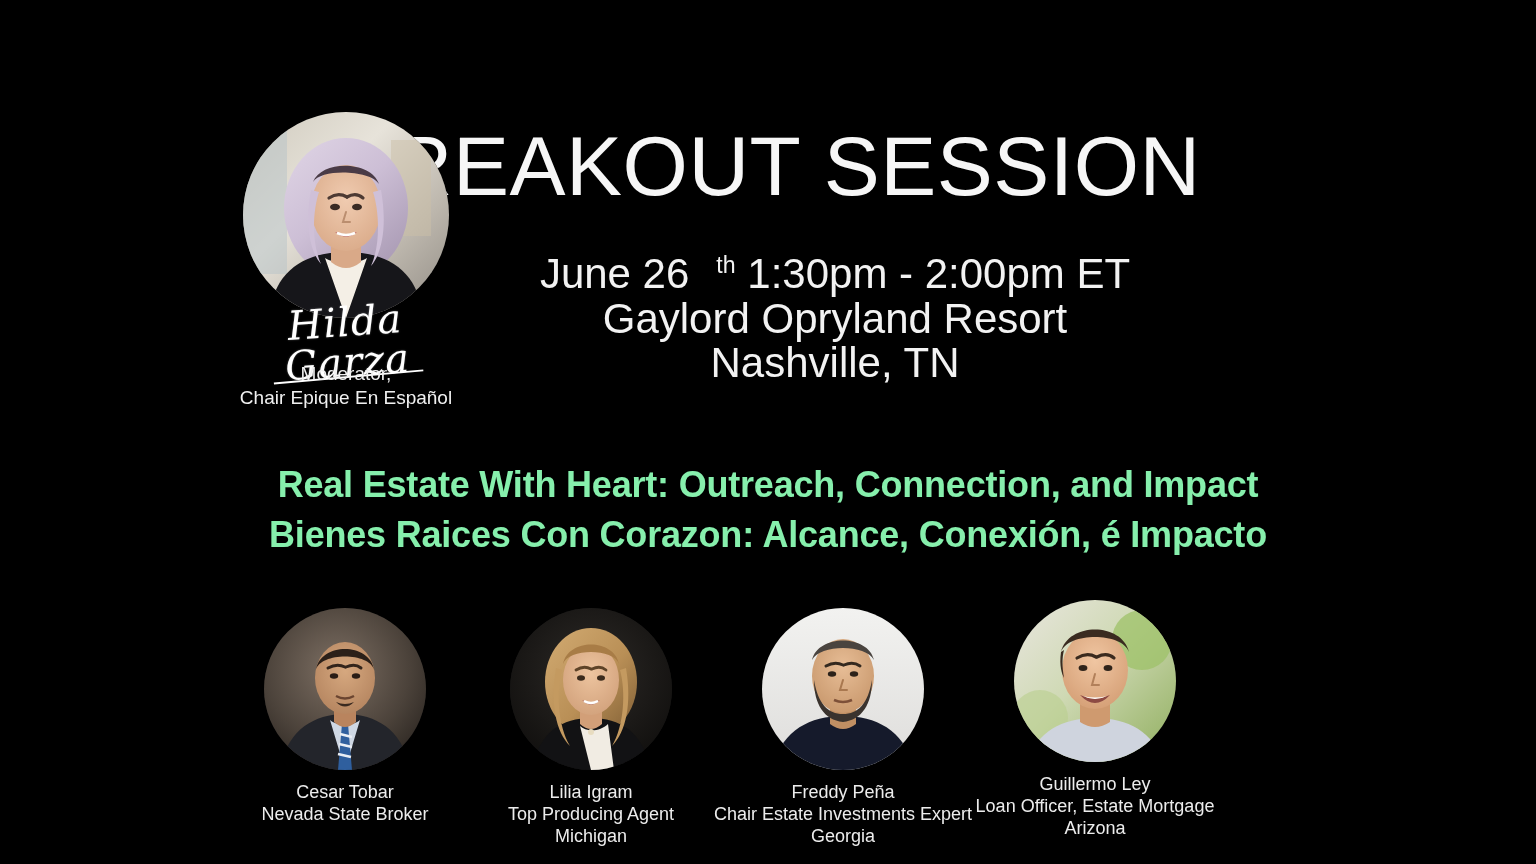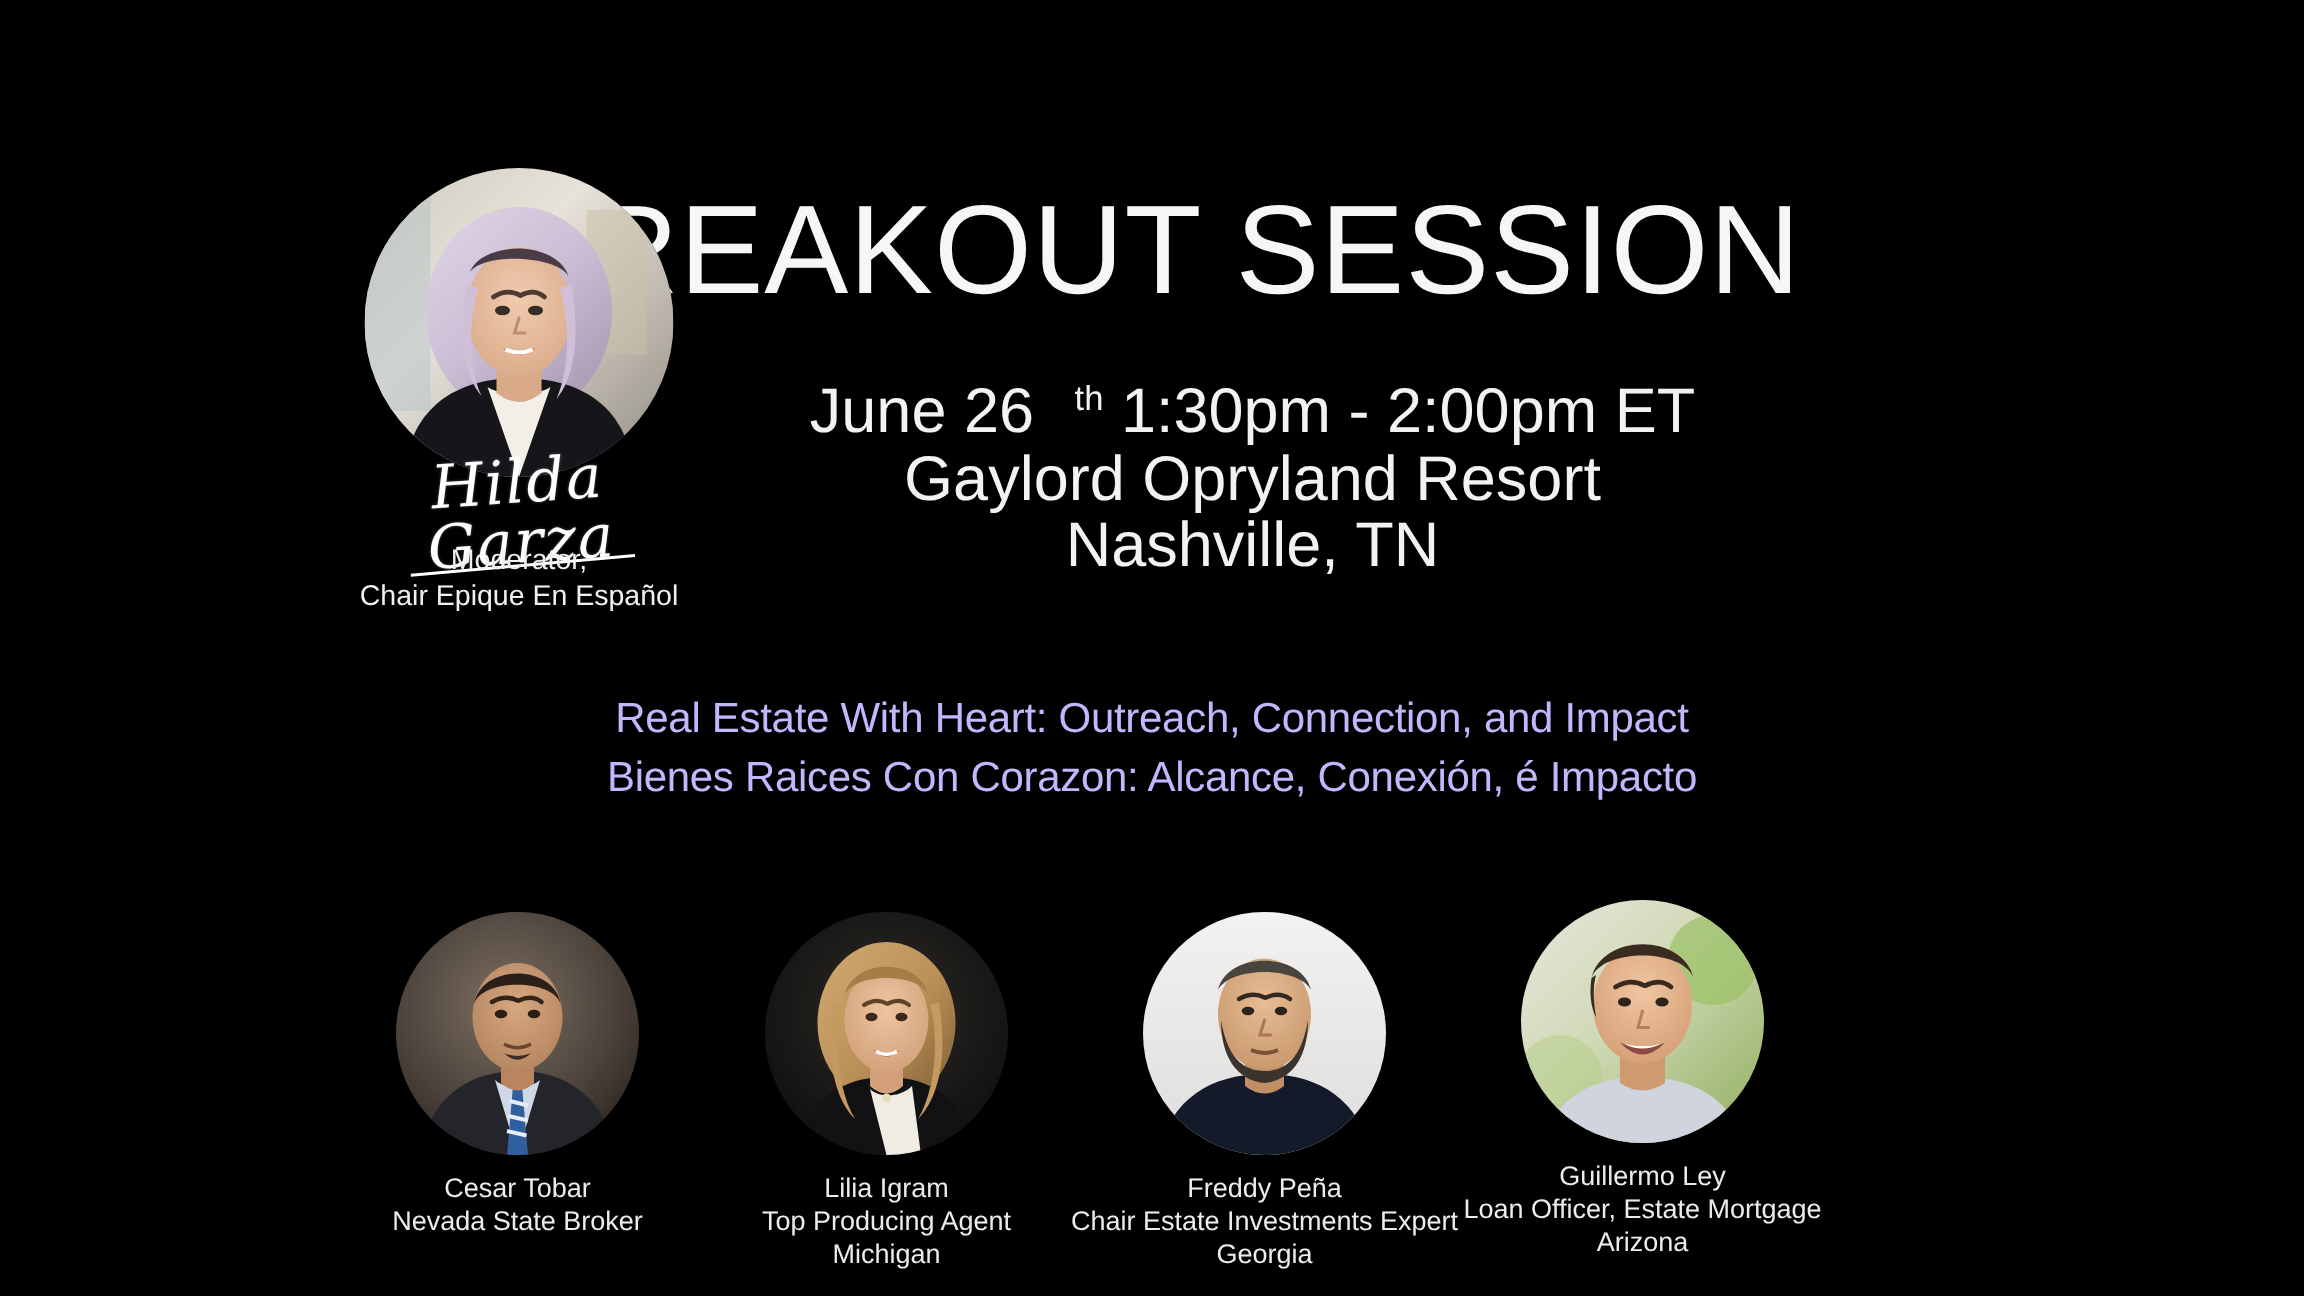--- a/index.html
+++ b/index.html
@@ -42,23 +42,23 @@
   .event-info .line { display:block; white-space:nowrap; }
   .event-info sup { font-size:0.55em; vertical-align:super;margin-left:27px; }
 
   
   .session-titles {
     position:absolute; left:0; right:0; top:460px;
     text-align:center;
   }
   .session-titles .t {
     display:block;
-    font-size:28px; font-weight:normal; line-height:1.38;
+    font-size:36px; font-weight:bold; line-height:1.38;
     letter-spacing:-0.2px;
-    color:#c4b5fd;
+    color:#86efac;
   }
 
   
   .moderator { position:absolute; left:243px; top:112px; width:206px; }
   .mod-photo {
     width:206px; height:206px; border-radius:50%;
     overflow:hidden; position:relative;
     background:#1a1a1a;
   }
   .mod-photo svg { display:block; width:206px; height:206px; }

